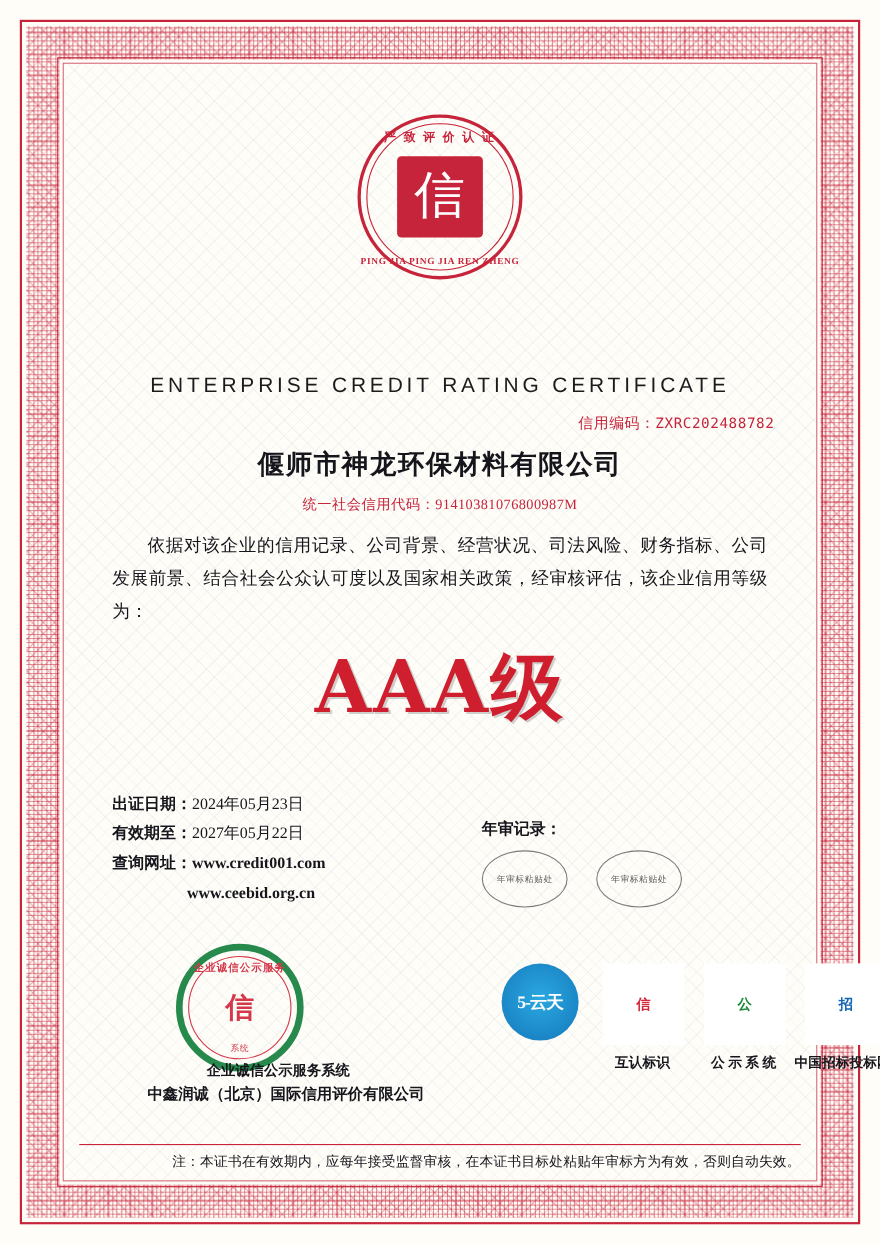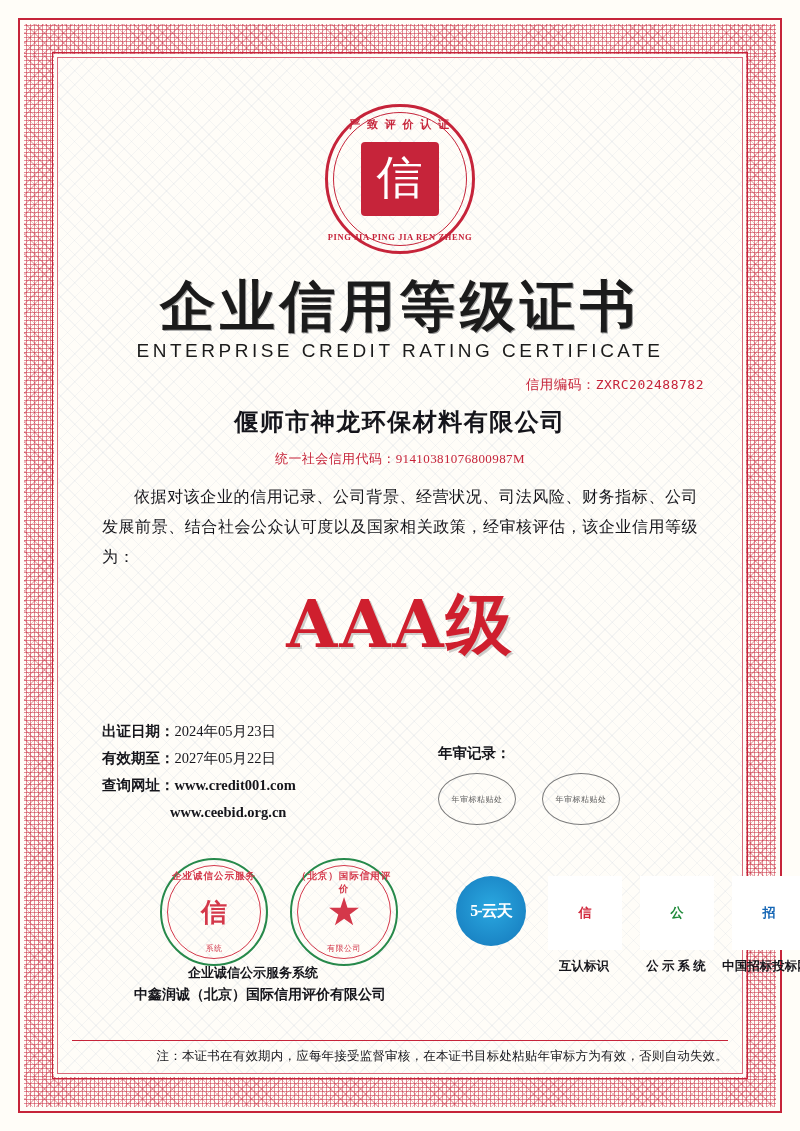--- a/index.html
+++ b/index.html
@@ -279,21 +279,21 @@
     left: 20px;
     right: 14px;
     top: 800px;
     height: 140px;
   }
   .seal {
     position: absolute;
     width: 104px;
     height: 104px;
     border-radius: 50%;
-    border: 2px solid #15803d;
+    border: 6px solid #15803d;
     color: #d1283c;
     opacity: 0.92;
   }
   .seal .seal-inner {
     position: absolute;
     inset: 5px;
     border-radius: 50%;
     border: 1px solid #d1283c;
   }
   .seal .seal-arc {
@@ -434,21 +434,20 @@
         <div class="ring"></div>
         <div class="ring2"></div>
         <div class="arc-top">严 致 评 价 认 证</div>
         <div class="badge">
           <span class="one">信</span>
         </div>
         <div class="arc-bottom">PING JIA PING JIA REN ZHENG</div>
       </div>
     </div>
 
-    <div class="title-cn">企业信用等级证书</div>
     <div class="title-en">ENTERPRISE CREDIT RATING CERTIFICATE</div>
 
     <div class="credit-no">
       <span>信用编码：</span><span class="val">ZXRC202488782</span>
     </div>
 
     <div class="company">偃师市神龙环保材料有限公司</div>
 
     <div class="uscc">
       <span>统一社会信用代码：</span><span>91410381076800987M</span>
@@ -483,26 +482,20 @@
 
     <div class="bottom">
 
       <div class="seal seal-credit">
         <div class="seal-inner"></div>
         <div class="seal-arc">企业诚信公示服务</div>
         <div class="seal-center">信</div>
         <div class="seal-arc-bottom">系统</div>
       </div>
 
-      <div class="seal seal-company">
-        <div class="seal-inner"></div>
-        <div class="seal-arc">（北京）国际信用评价</div>
-        <div class="star">★</div>
-        <div class="seal-arc-bottom">有限公司</div>
-      </div>
 
       <div class="seal-caption caption-system">企业诚信公示服务系统</div>
       <div class="seal-caption caption-org">中鑫润诚（北京）国际信用评价有限公司</div>
 
       <div class="logo-cloud">5-云天</div>
 
       <div class="qr q1">
         <div class="qr-mid">信</div>
       </div>
       <div class="qr q2">

